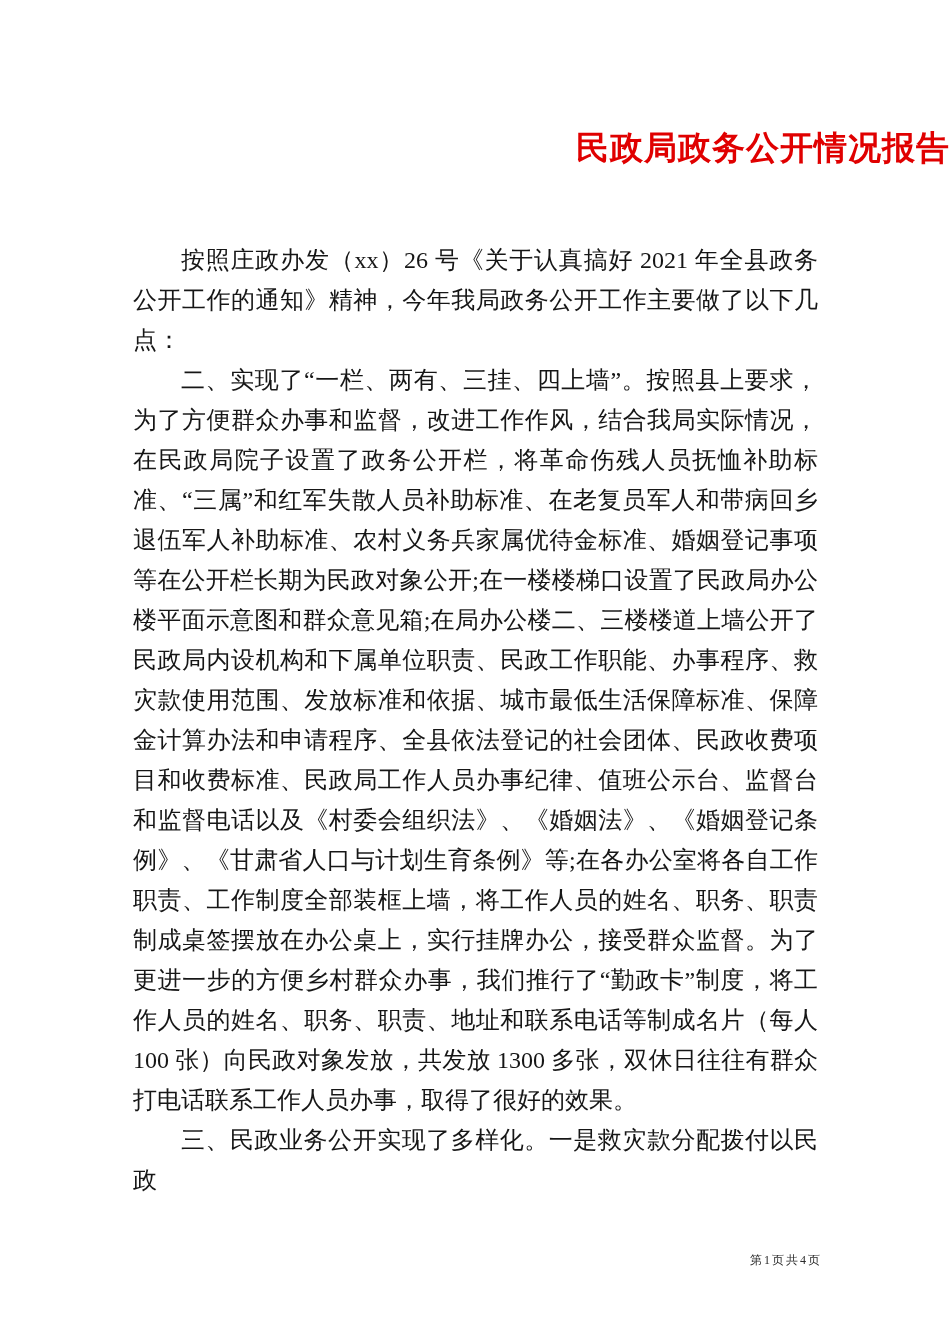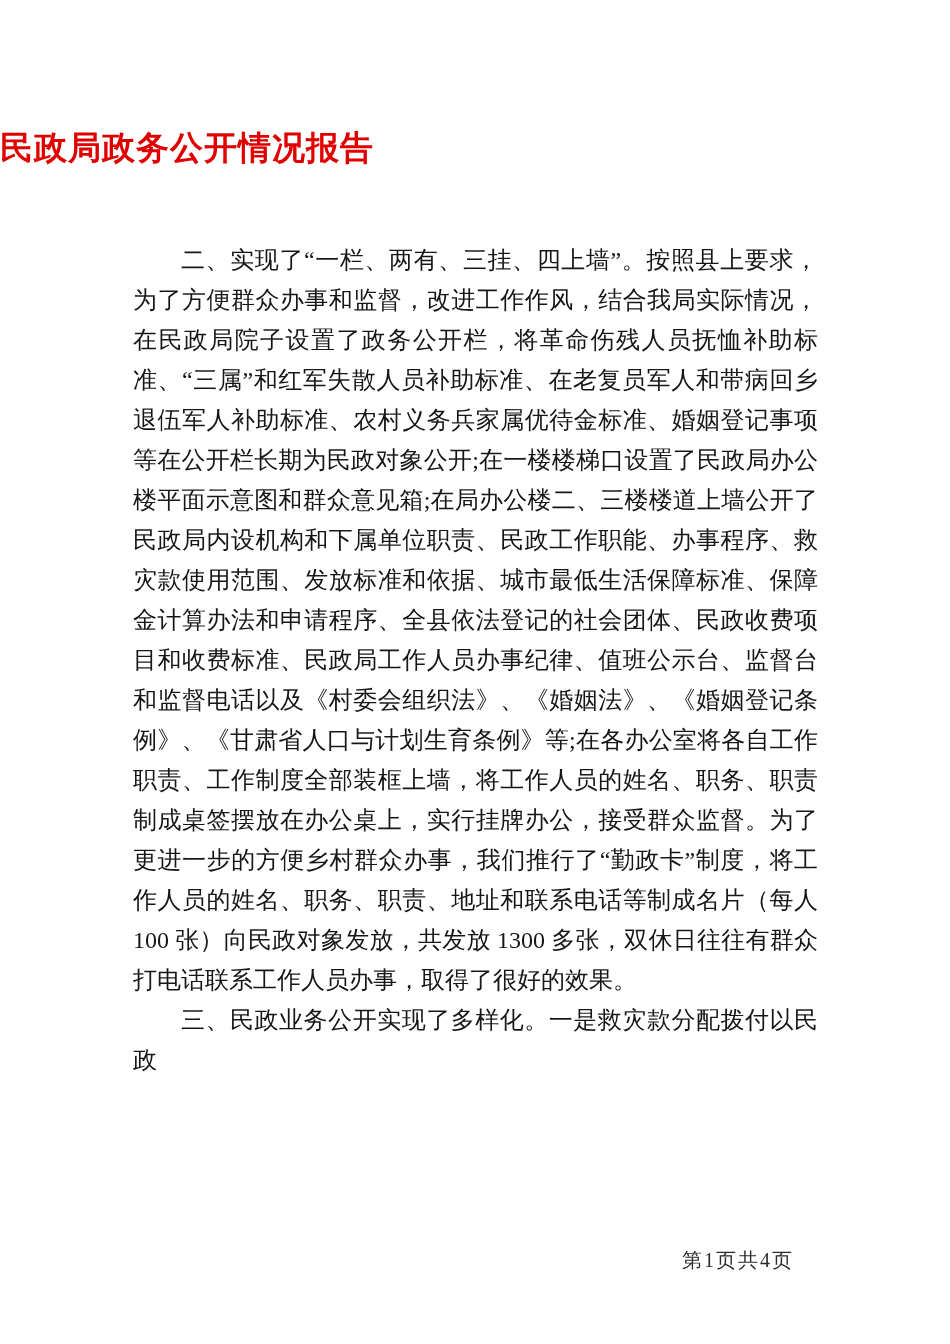--- a/index.html
+++ b/index.html
@@ -13,21 +13,21 @@
     height: 1344px;
     margin: 0 auto;
     background: #ffffff;
     overflow: hidden;
     font-family: "Liberation Serif", "DejaVu Serif", serif;
     color: #161616;
   }
   .doc-title {
     margin: 128px 0 0 0;
     padding: 0;
-    text-align: left;
+    text-align: right;
     font-size: 33px;
     line-height: 40px;
     font-weight: bold;
     color: #e00000;
     letter-spacing: 1px;
   }
   .doc-body {
     margin: 72px 132px 0 133px; 
   }
   .doc-body p {
@@ -36,36 +36,37 @@
     font-size: 24px;
     line-height: 40px;
     text-align: justify;
     text-justify: inter-ideograph;
     text-indent: 48px; 
     word-break: break-all;
   }
   .page-footer {
     position: absolute;
     top: 1250px;
-    right: 156px;
-    font-size: 20px;
+    right: 128px;
+    font-size: 12px;
     line-height: 20px;
     letter-spacing: 2px;
     color: #2b2b2b;
     font-family: "Liberation Serif", "DejaVu Serif", serif;
     text-align: right;
   }
 </style>
 </head>
 <body>
 
 <div class="page">
 
   <h1 class="doc-title">民政局政务公开情况报告</h1>
 
   <div class="doc-body">
+    <p>按照庄政办发（xx）26 号《关于认真搞好 2021 年全县政务公开工作的通知》精神，今年我局政务公开工作主要做了以下几点：</p>
     <p>二、实现了“一栏、两有、三挂、四上墙”。按照县上要求，为了方便群众办事和监督，改进工作作风，结合我局实际情况，在民政局院子设置了政务公开栏，将革命伤残人员抚恤补助标准、“三属”和红军失散人员补助标准、在老复员军人和带病回乡退伍军人补助标准、农村义务兵家属优待金标准、婚姻登记事项等在公开栏长期为民政对象公开;在一楼楼梯口设置了民政局办公楼平面示意图和群众意见箱;在局办公楼二、三楼楼道上墙公开了民政局内设机构和下属单位职责、民政工作职能、办事程序、救灾款使用范围、发放标准和依据、城市最低生活保障标准、保障金计算办法和申请程序、全县依法登记的社会团体、民政收费项目和收费标准、民政局工作人员办事纪律、值班公示台、监督台和监督电话以及《村委会组织法》、《婚姻法》、《婚姻登记条例》、《甘肃省人口与计划生育条例》等;在各办公室将各自工作职责、工作制度全部装框上墙，将工作人员的姓名、职务、职责制成桌签摆放在办公桌上，实行挂牌办公，接受群众监督。为了更进一步的方便乡村群众办事，我们推行了“勤政卡”制度，将工作人员的姓名、职务、职责、地址和联系电话等制成名片（每人 100 张）向民政对象发放，共发放 1300 多张，双休日往往有群众打电话联系工作人员办事，取得了很好的效果。</p>
     <p>三、民政业务公开实现了多样化。一是救灾款分配拨付以民政</p>
   </div>
 
   <div class="page-footer">第1页共4页</div>
 
 </div>
 
 </body></html>

